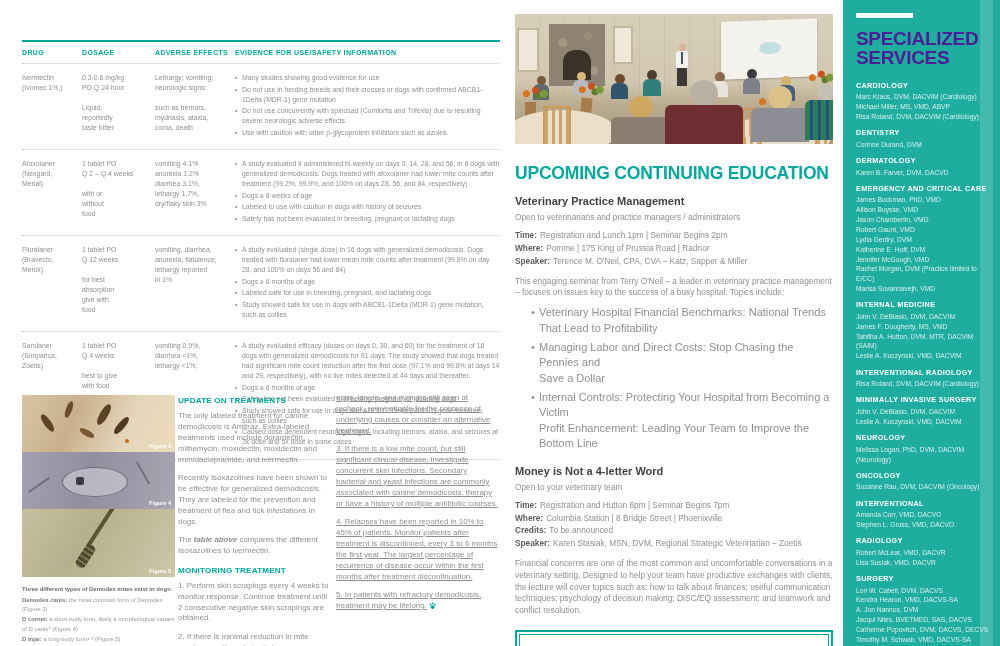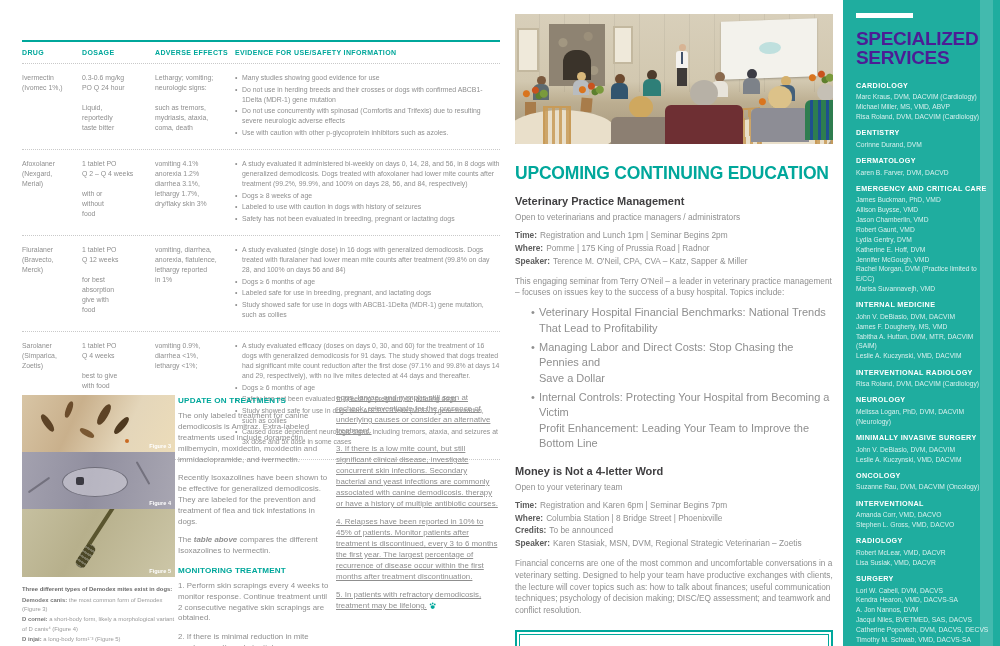--- a/index.html
+++ b/index.html
@@ -373,21 +373,21 @@
         <li>Managing Labor and Direct Costs: Stop Chasing the Pennies and
 Save a Dollar</li>
         <li>Internal Controls: Protecting Your Hospital from Becoming a Victim
 Profit Enhancement: Leading Your Team to Improve the Bottom Line</li>
       </ul>
   </div>
 
   <div class="event2">
     <h2 class="event-title">Money is Not a 4-letter Word</h2>
     <div class="audience">Open to your veterinary team</div>
-    <div class="detail"><b>Time:</b><span>Registration and Karen 6pm | Seminar Begins 7pm</span></div>
+    <div class="detail"><b>Time:</b><span>Registration and Hutton 6pm | Seminar Begins 7pm</span></div>
     <div class="detail"><b>Where:</b><span>Columbia Station | 8 Bridge Street | Phoenixville</span></div>
     <div class="detail"><b>Credits:</b><span>To be announced</span></div>
     <div class="detail"><b>Speaker:</b><span>Karen Stasiak, MSN, DVM, Regional Strategic Veterinarian – Zoetis</span></div>
     <p class="para">Financial concerns are one of the most common and uncomfortable conversations in a veterinary setting. Designed to help your team have productive exchanges with clients, the lecture will cover topics such as: how to talk about finances; useful communication techniques; psychology of decision making; DISC/EQ assessment; and teamwork and conflict resolution.</p>
   </div>
 
   <div class="cta">
     <div class="cta-inner">
       <span>FOR MORE INFORMATION AND TO</span><br>
       
@@ -442,30 +442,30 @@
         <li>Leslie A. Kuczynski, VMD, DACVIM</li>
       </ul>
     </div>
   <div class="svc">
       <h4>INTERVENTIONAL RADIOLOGY</h4>
       <ul>
         <li>Risa Roland, DVM, DACVIM (Cardiology)</li>
       </ul>
     </div>
   <div class="svc">
-      <h4>NEUROLOGY</h4>
-      <ul>
-        <li>Melissa Logan, PhD, DVM, DACVIM (Neurology)</li>
-      </ul>
-    </div>
-  <div class="svc">
       <h4>MINIMALLY INVASIVE SURGERY</h4>
       <ul>
         <li>John V. DeBiasio, DVM, DACVIM</li>
         <li>Leslie A. Kuczynski, VMD, DACVIM</li>
+      </ul>
+    </div>
+  <div class="svc">
+      <h4>NEUROLOGY</h4>
+      <ul>
+        <li>Melissa Logan, PhD, DVM, DACVIM (Neurology)</li>
       </ul>
     </div>
   <div class="svc">
       <h4>ONCOLOGY</h4>
       <ul>
         <li>Suzanne Rau, DVM, DACVIM (Oncology)</li>
       </ul>
     </div>
   <div class="svc">
       <h4>INTERVENTIONAL</h4>

